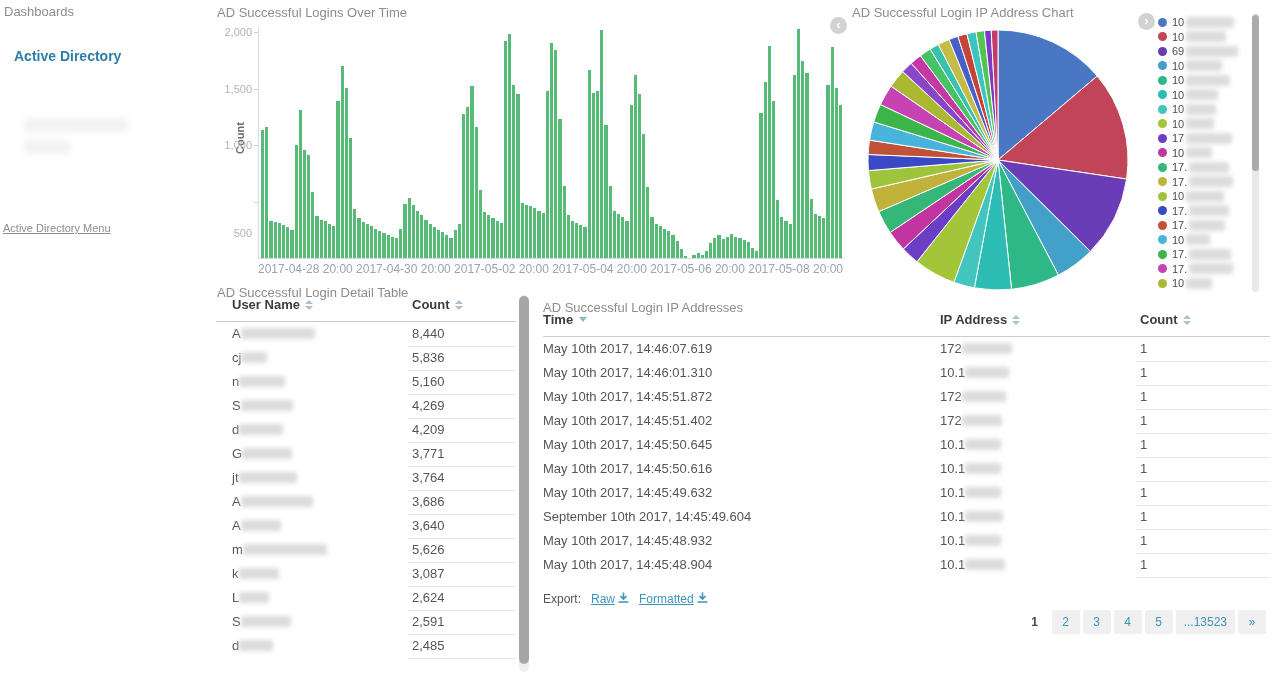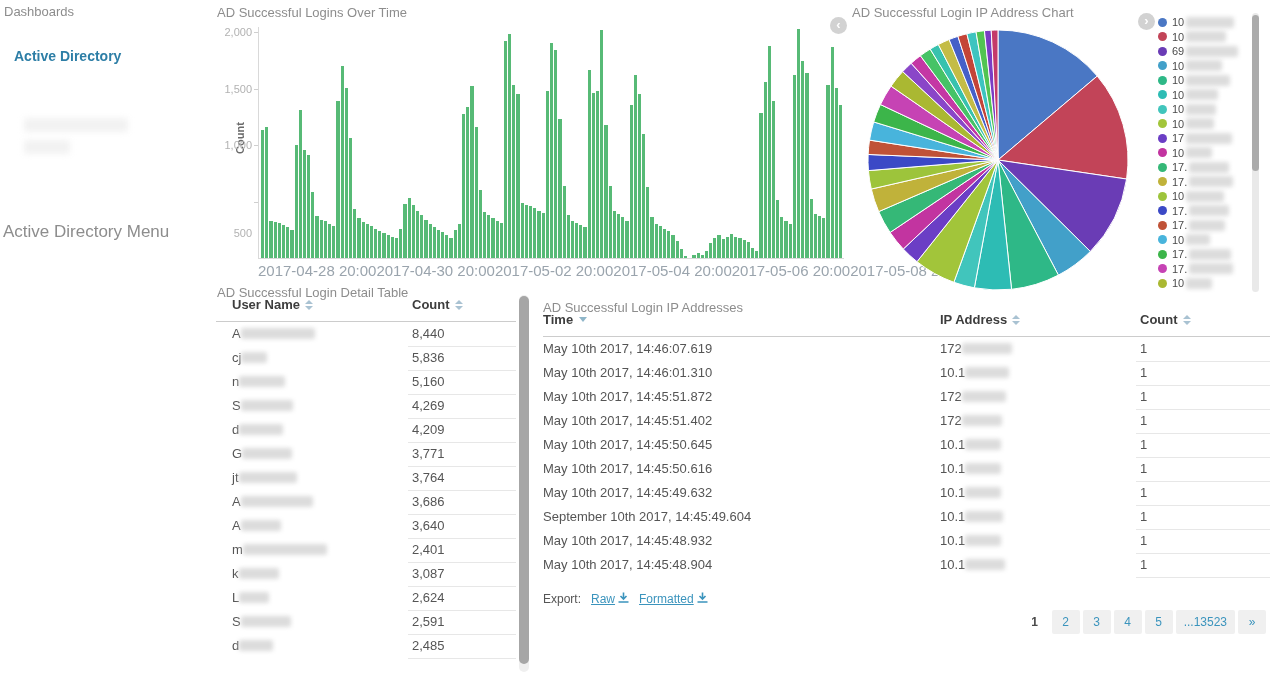--- a/index.html
+++ b/index.html
@@ -5,37 +5,37 @@
   html,body{margin:0;padding:0;background:#fff;font-family:"Liberation Sans",sans-serif;color:#555;}
   #app{position:relative;width:1280px;height:687px;overflow:hidden;background:#fff;}
   .panel-title{font-size:13px;color:#8d8d8d;white-space:nowrap;}
   .blur{display:inline-block;height:11px;background:#dcdcdc;border-radius:2px;filter:blur(2px);vertical-align:-1px;}
 
   
   #sidebar{position:absolute;left:0;top:0;width:216px;height:687px;}
   #dash-label{position:absolute;left:4px;top:4px;font-size:13px;color:#8d8d8d;}
   #ad-link{position:absolute;left:14px;top:48px;font-size:14px;font-weight:bold;color:#2d7ea6;cursor:pointer;}
   .redacted-row{position:absolute;background:#f2f2f2;border-radius:2px;filter:blur(3px);height:14px;}
-  #menu-title{position:absolute;left:3px;top:222px;font-size:17px;color:#8d8d8d;}
+  #menu-title{position:absolute;left:3px;top:222px;font-size:11px;color:#8d8d8d;text-decoration:underline;}
   #menu{position:absolute;left:30px;top:244px;}
   .menu-item{display:flex;align-items:center;margin-bottom:12px;cursor:pointer;}
   .bullet{width:5px;height:5px;border:1.5px solid #54707e;border-radius:50%;margin-right:7px;flex:none;}
   .menu-item span.lbl{font-size:13px;color:#3b94bd;}
 
   
   #bar-panel{position:absolute;left:216px;top:0;width:632px;height:295px;}
   #bar-title{position:absolute;left:1px;top:5px;}
   #count-label{position:absolute;left:-26px;top:132px;width:100px;text-align:center;transform:rotate(-90deg);font-size:11px;font-weight:bold;color:#6a6a6a;}
   #plot{position:absolute;left:42px;top:27px;width:585px;height:231px;border-left:1px solid #d9d9d9;border-bottom:1px solid #d9d9d9;}
   #bars{position:absolute;left:2px;bottom:0;width:582px;height:231px;display:flex;align-items:flex-end;gap:1px;}
   .bar{flex:1 1 0;min-width:1px;}
   .ytick-label{position:absolute;width:36px;text-align:right;font-size:11px;color:#b2b2b2;}
   .ytick-mark{position:absolute;width:4px;height:1px;background:#cfcfcf;left:38px;}
   #xticks{position:absolute;left:42px;top:262px;width:585px;display:flex;justify-content:space-between;}
-  .xtick{font-size:15px;color:#9aa4ad;white-space:nowrap;}
+  .xtick{font-size:12px;color:#9aa4ad;white-space:nowrap;}
   #xcaption{position:absolute;left:42px;top:278px;width:585px;text-align:center;font-size:12px;font-weight:bold;color:#7c7c7c;}
   .collapse-btn{position:absolute;width:17px;height:17px;border-radius:50%;background:#d2d2d2;color:#fff;font-size:13px;font-weight:bold;line-height:16px;text-align:center;cursor:pointer;}
   #bar-collapse{left:614px;top:17px;}
 
   
   #pie-panel{position:absolute;left:848px;top:0;width:432px;height:295px;}
   #pie-title{position:absolute;left:4px;top:5px;}
   #pie-svg{position:absolute;left:19px;top:29px;}
   #pie-legend-btn{left:290px;top:13px;}
   #pie-legend{position:absolute;left:310px;top:15px;}
@@ -446,21 +446,21 @@
           <div class="tcell" style="left: 196px;">3,686</div>
           <div class="cell-line" style="left: 192px; width: 108px;"></div>
         </div>
         <div class="trow" style="left: 0px; top: 235px; width: 300px;">
           <div class="tcell" style="left: 16px;"><span>A</span><span class="blur" style="width: 40px;"></span></div>
           <div class="tcell" style="left: 196px;">3,640</div>
           <div class="cell-line" style="left: 192px; width: 108px;"></div>
         </div>
         <div class="trow" style="left: 0px; top: 259px; width: 300px;">
           <div class="tcell" style="left: 16px;"><span>m</span><span class="blur" style="width: 84px;"></span></div>
-          <div class="tcell" style="left: 196px;">2,401</div>
+          <div class="tcell" style="left: 196px;">5,626</div>
           <div class="cell-line" style="left: 192px; width: 108px;"></div>
         </div>
         <div class="trow" style="left: 0px; top: 283px; width: 300px;">
           <div class="tcell" style="left: 16px;"><span>k</span><span class="blur" style="width: 40px;"></span></div>
           <div class="tcell" style="left: 196px;">3,087</div>
           <div class="cell-line" style="left: 192px; width: 108px;"></div>
         </div>
         <div class="trow" style="left: 0px; top: 307px; width: 300px;">
           <div class="tcell" style="left: 16px;"><span>L</span><span class="blur" style="width: 30px;"></span></div>
           <div class="tcell" style="left: 196px;">2,624</div>

